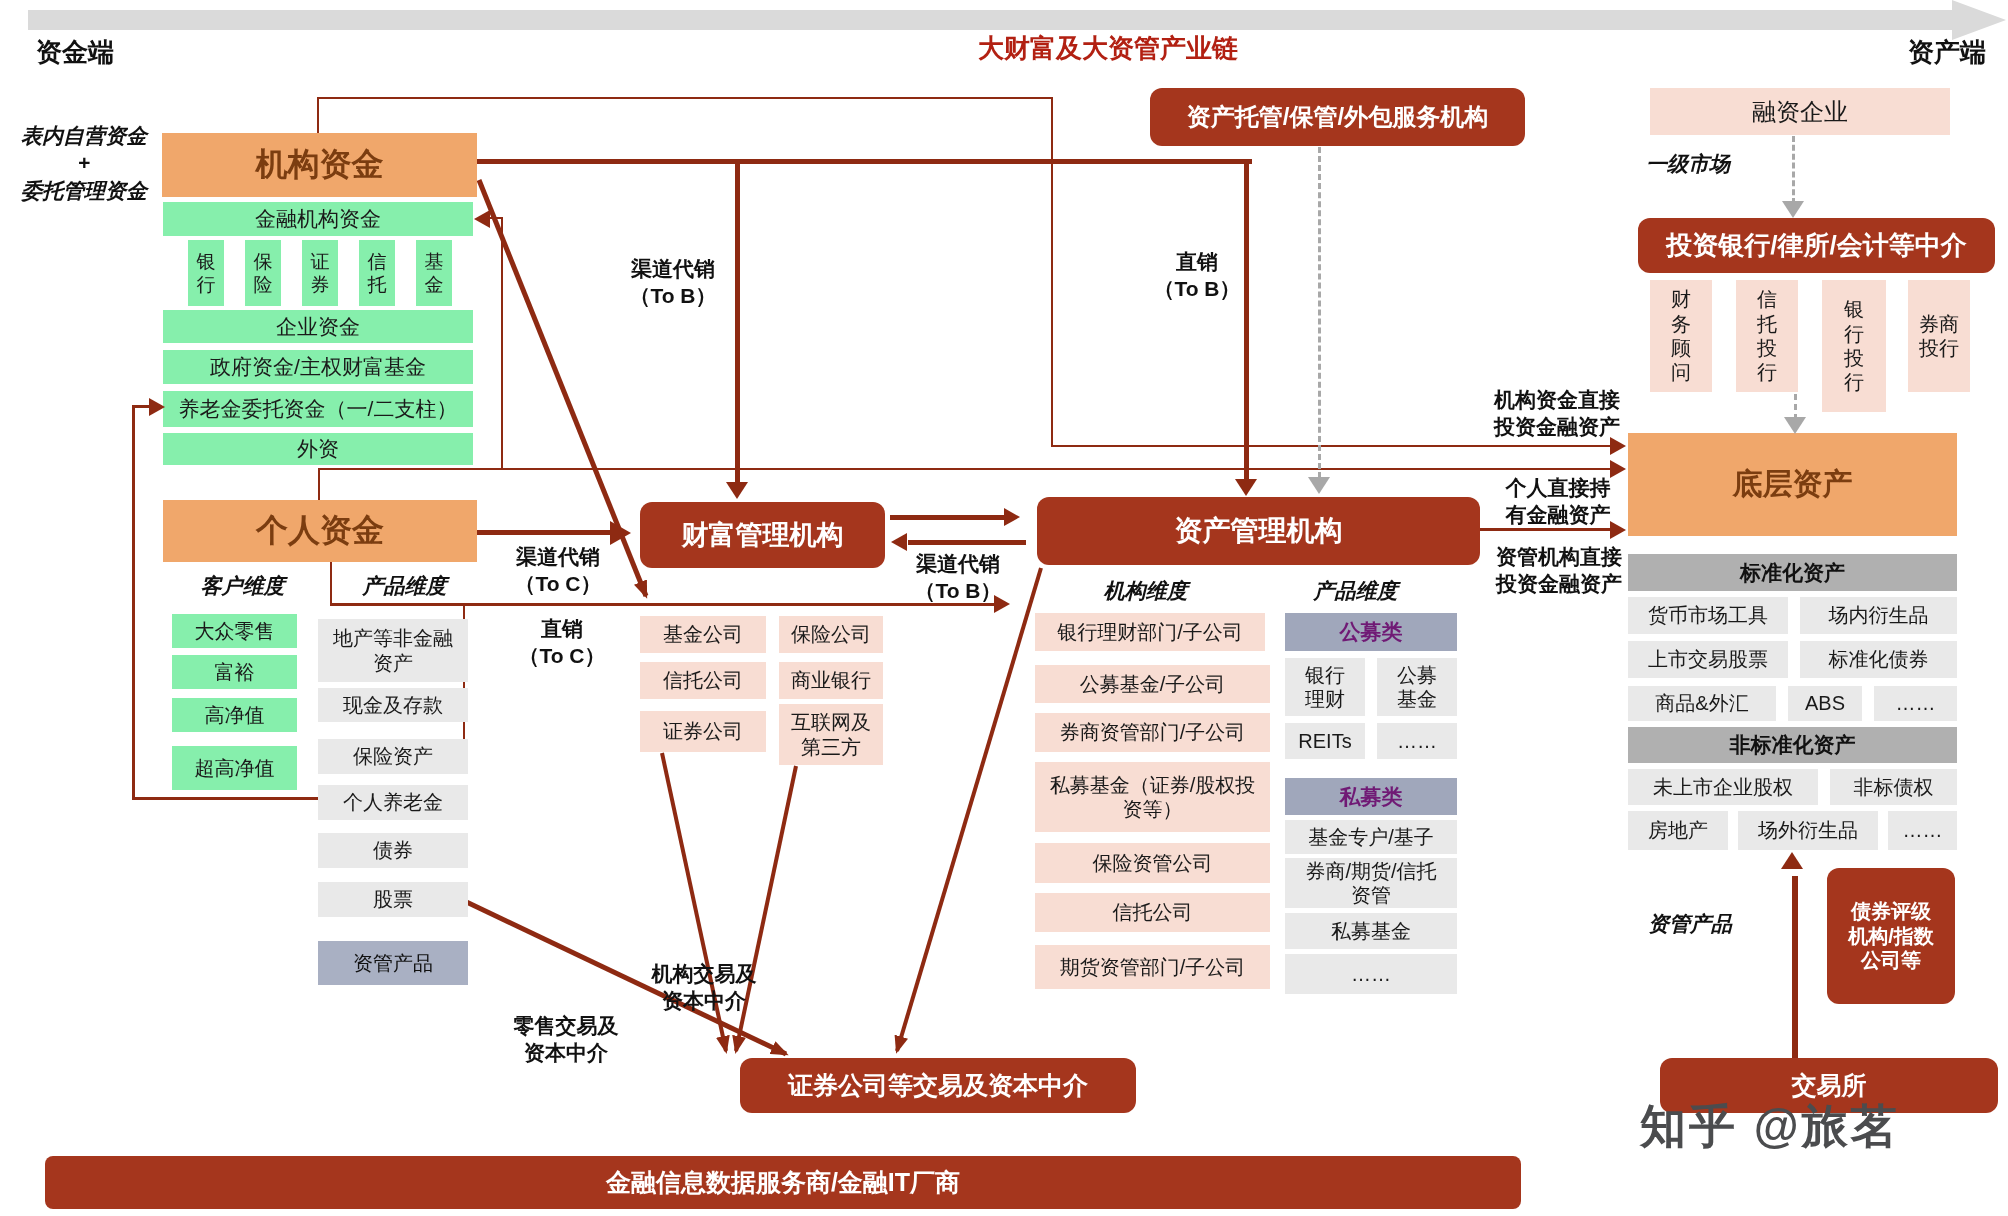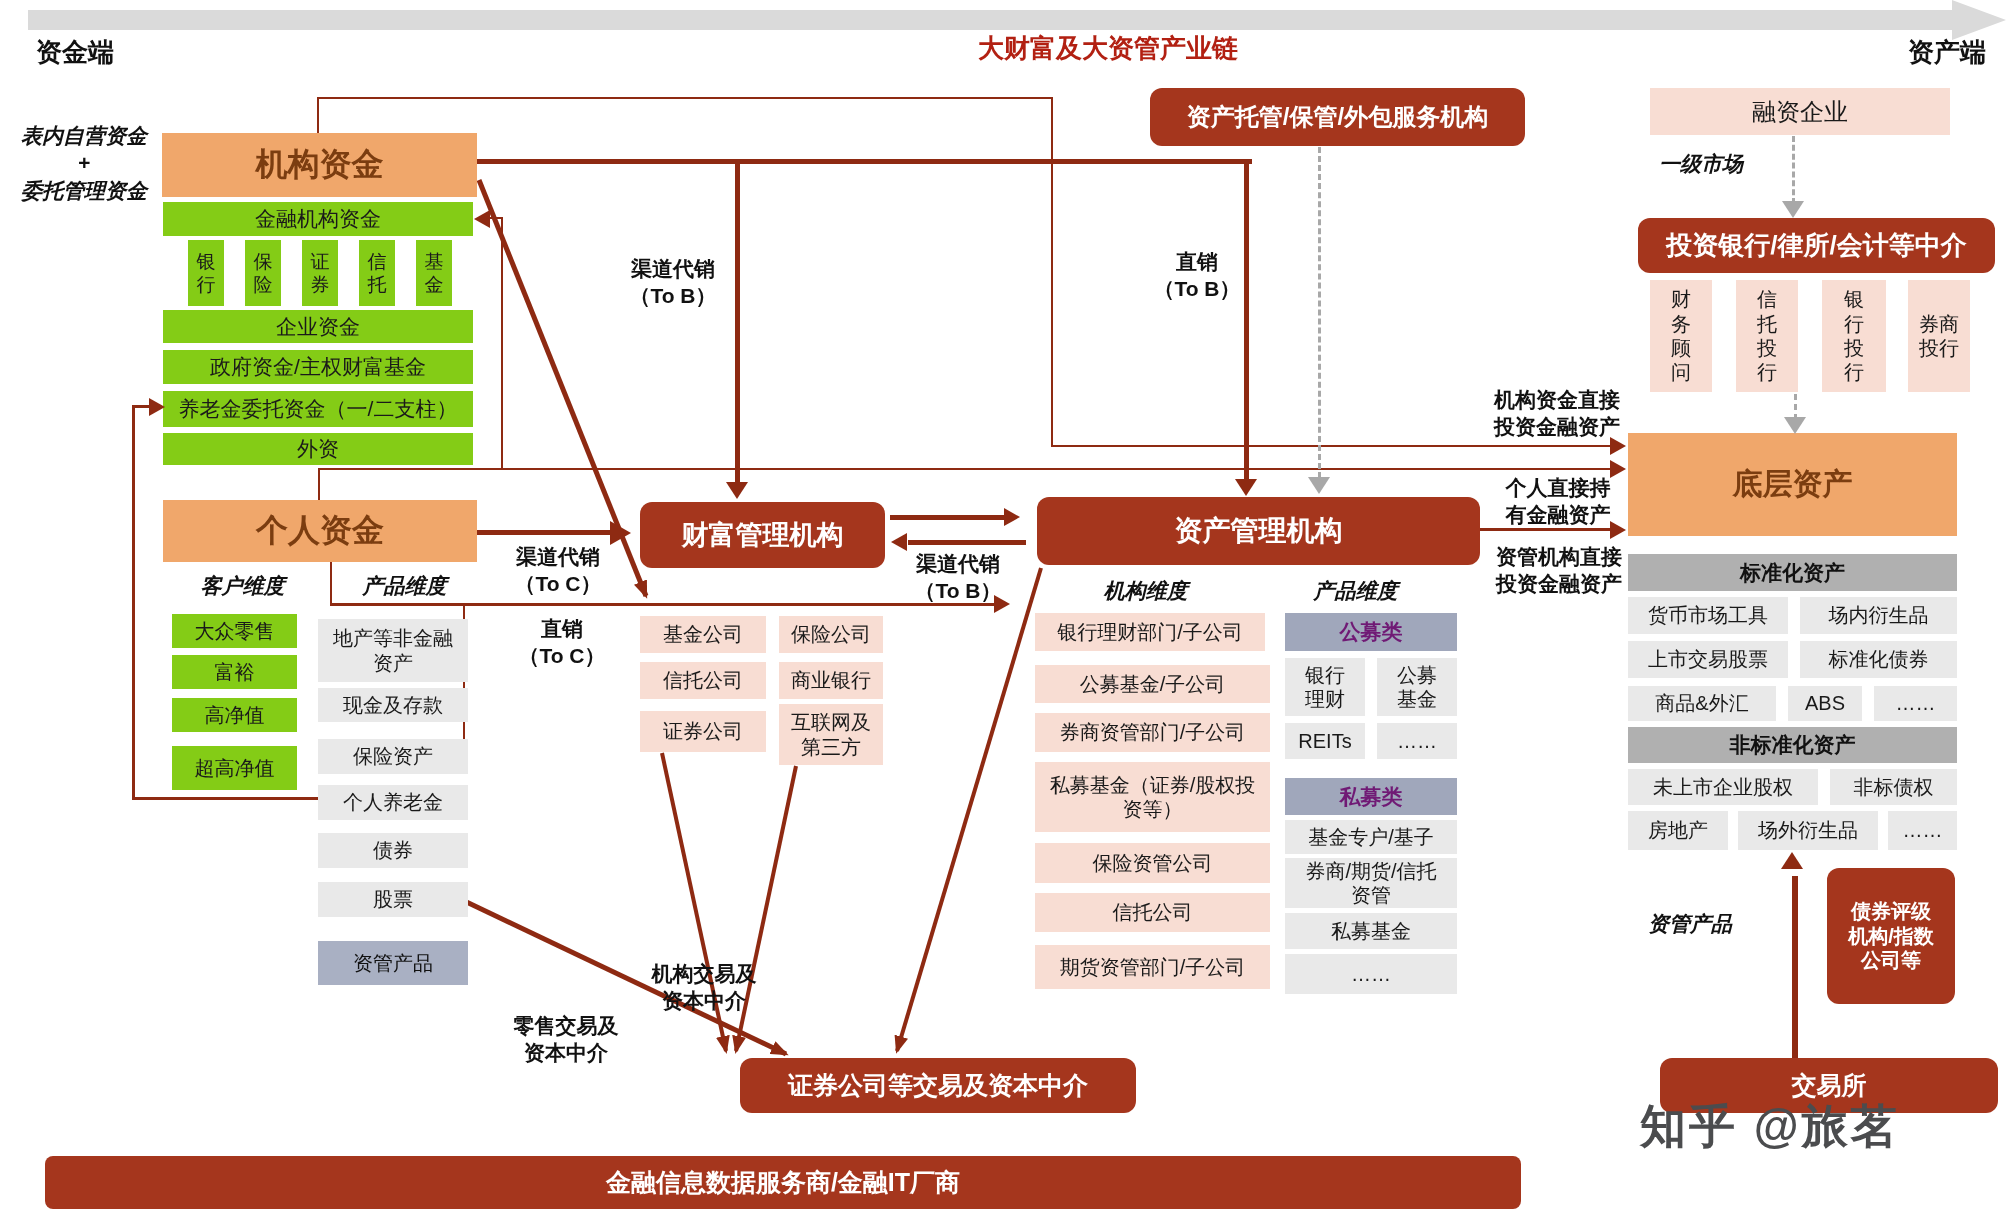--- a/index.html
+++ b/index.html
@@ -1,21 +1,21 @@
 <!DOCTYPE html>
 <html><head>
 <meta charset="utf-8">
 <style>
   html,body{margin:0;padding:0}
   body{width:2008px;height:1216px;position:relative;background:#ffffff;
        font-family:"Liberation Sans","DejaVu Sans",sans-serif;overflow:hidden;color:#1a1a1a}
   .box{position:absolute;display:flex;align-items:center;justify-content:center;text-align:center;
        box-sizing:border-box;word-break:break-all;line-height:1.22;z-index:2}
   .orange{background:#F0A76B;color:#7B3D10;font-weight:bold}
-  .cream{background:#84cc16;color:#1a1a1a}
+  .cream{background:#86efac;color:#1a1a1a}
   .pink{background:#F8DDD3;color:#1a1a1a}
   .red{background:#A5361D;color:#fff;font-weight:bold;border-radius:12px}
   .gray{background:#E9E9E9;color:#1a1a1a}
   .grayhdr{background:#B0B0B0;color:#111;font-weight:bold}
   .bluehdr{background:#A0A7BB;color:#701a75;font-weight:bold}
   .blue{background:#A9B0C3;color:#111}
   .lbl{position:absolute;font-weight:bold;color:#111;text-align:center;white-space:pre-line;z-index:4;line-height:1.3}
   .ital{font-style:italic}
   .tred{color:#B22012}
   .hl,.vl{position:absolute;background:#8E2A12;z-index:1}
@@ -86,21 +86,21 @@
 <div class="lbl" style="left:1476px;top:386px;width:162px;font-size:21px">机构资金直接
 投资金融资产</div>
 <div class="lbl" style="left:1492px;top:474px;width:132px;font-size:21px">个人直接持
 有金融资产</div>
 <div class="lbl" style="left:1478px;top:543px;width:162px;font-size:21px">资管机构直接
 投资金融资产</div>
 <div class="lbl" style="left:502px;top:1012px;width:128px;font-size:21px">零售交易及
 资本中介</div>
 <div class="lbl" style="left:645px;top:960px;width:118px;font-size:21px">机构交易及
 资本中介</div>
-<div class="lbl ital" style="left:1646px;top:150px;width:110px;font-size:21px;text-align:center">一级市场</div>
+<div class="lbl ital" style="left:1646px;top:150px;width:110px;font-size:21px;text-align:left">一级市场</div>
 <div class="lbl ital" style="left:1648px;top:910px;width:112px;font-size:21px;text-align:left">资管产品</div>
 
 <div class="box red" style="left:640px;top:502px;width:245px;height:66px;font-size:27px">财富管理机构</div>
 <div class="box pink" style="left:640px;top:616px;width:126px;height:37px;font-size:20px">基金公司</div>
 <div class="box pink" style="left:779px;top:616px;width:104px;height:37px;font-size:20px">保险公司</div>
 <div class="box pink" style="left:640px;top:662px;width:126px;height:37px;font-size:20px">信托公司</div>
 <div class="box pink" style="left:779px;top:662px;width:104px;height:37px;font-size:20px">商业银行</div>
 <div class="box pink" style="left:640px;top:711px;width:126px;height:41px;font-size:20px">证券公司</div>
 <div class="box pink" style="left:779px;top:704px;width:104px;height:61px;font-size:20px;padding:0 9px">互联网及第三方</div>
 
@@ -124,21 +124,21 @@
 <div class="box bluehdr" style="left:1285px;top:778px;width:172px;height:37px;font-size:21px">私募类</div>
 <div class="box gray" style="left:1285px;top:820px;width:172px;height:34px;font-size:20px">基金专户/基子</div>
 <div class="box gray" style="left:1285px;top:858px;width:172px;height:50px;font-size:20px;padding:0 20px">券商/期货/信托资管</div>
 <div class="box gray" style="left:1285px;top:913px;width:172px;height:36px;font-size:20px">私募基金</div>
 <div class="box gray" style="left:1285px;top:954px;width:172px;height:40px;font-size:20px">……</div>
 
 <div class="box pink" style="left:1650px;top:88px;width:300px;height:47px;font-size:24px">融资企业</div>
 <div class="box red" style="left:1638px;top:218px;width:357px;height:55px;font-size:26px">投资银行/律所/会计等中介</div>
 <div class="box pink" style="left:1650px;top:280px;width:62px;height:112px;font-size:20px;padding:0 17px">财务顾问</div>
 <div class="box pink" style="left:1736px;top:280px;width:62px;height:112px;font-size:20px;padding:0 17px">信托投行</div>
-<div class="box pink" style="left:1822px;top:280px;width:62px;height:112px;font-size:20px;padding:0 32px">银行投行</div>
+<div class="box pink" style="left:1822px;top:280px;width:62px;height:132px;font-size:20px;padding:0 32px">银行投行</div>
 <div class="box pink" style="left:1908px;top:280px;width:62px;height:112px;font-size:20px;padding:0 5px">券商投行</div>
 <div class="box orange" style="left:1628px;top:433px;width:329px;height:103px;font-size:30px">底层资产</div>
 <div class="box grayhdr" style="left:1628px;top:554px;width:329px;height:37px;font-size:21px">标准化资产</div>
 <div class="box gray" style="left:1628px;top:597px;width:160px;height:37px;font-size:20px">货币市场工具</div>
 <div class="box gray" style="left:1800px;top:597px;width:157px;height:37px;font-size:20px">场内衍生品</div>
 <div class="box gray" style="left:1628px;top:641px;width:160px;height:37px;font-size:20px">上市交易股票</div>
 <div class="box gray" style="left:1800px;top:641px;width:157px;height:37px;font-size:20px">标准化债券</div>
 <div class="box gray" style="left:1628px;top:686px;width:148px;height:35px;font-size:20px">商品&amp;外汇</div>
 <div class="box gray" style="left:1788px;top:686px;width:74px;height:35px;font-size:20px">ABS</div>
 <div class="box gray" style="left:1874px;top:686px;width:83px;height:35px;font-size:20px">……</div>

